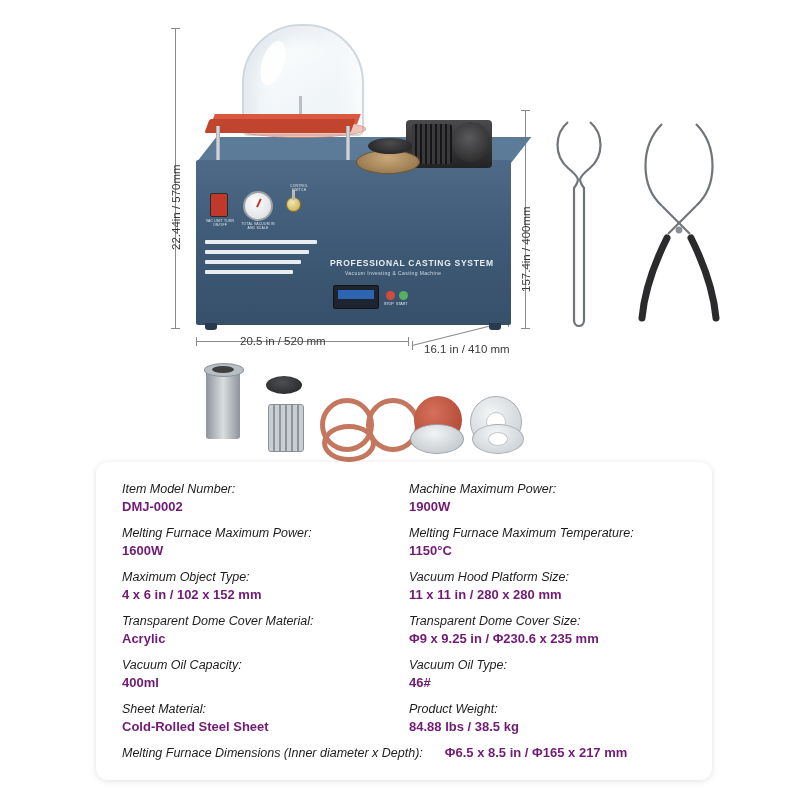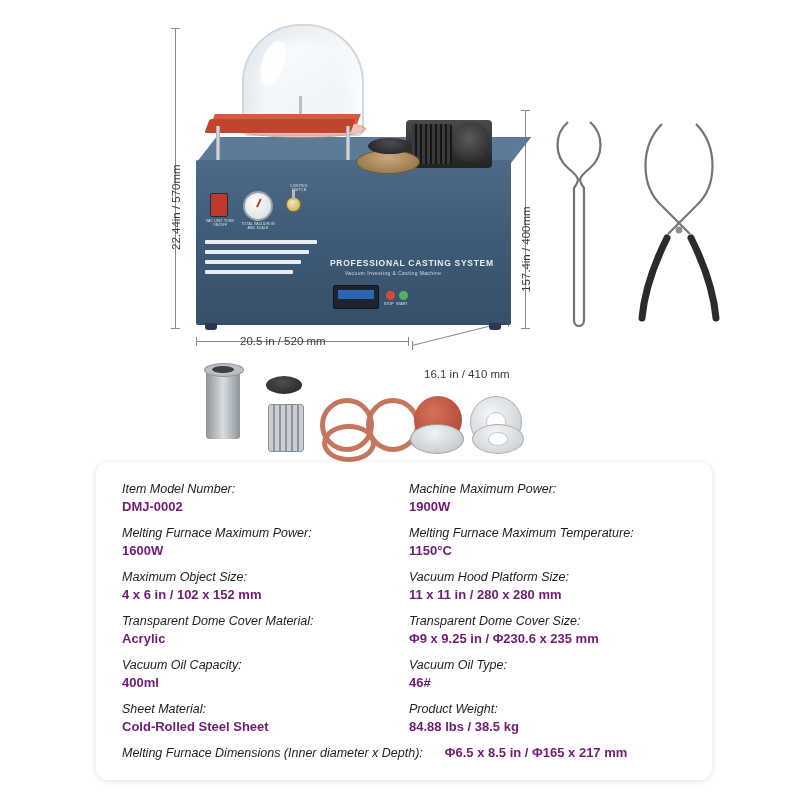--- a/index.html
+++ b/index.html
@@ -378,21 +378,21 @@
   <div class="dim-label vertical" style="left:520px; top:292px;">157.4in / 400mm</div>
 
   <div class="dim-line h" style="left:196px; top:341px; width:212px;"></div>
   <div class="tick v" style="left:196px; top:337px;"></div>
   <div class="tick v" style="left:408px; top:337px;"></div>
   <div class="dim-label" style="left:240px; top:335px;">20.5 in / 520 mm</div>
 
   <div class="dim-line h" style="left:412px; top:345px; width:96px; transform:rotate(-14deg); transform-origin:left center;"></div>
   <div class="tick v" style="left:412px; top:341px;"></div>
   <div class="tick v" style="left:508px; top:318px;"></div>
-  <div class="dim-label" style="left:424px; top:368px;">16.1 in / 410 mm</div>
+  <div class="dim-label" style="left:424px; top:343px;">16.1 in / 410 mm</div>
 
   <div class="machine-top-face"></div>
   <div class="machine-body"></div>
 
   <div class="dome"></div>
   <div class="dome-shine"></div>
   <div class="dome-rod"></div>
   <div class="dome-base"></div>
 
   <div class="platform-top"></div>
@@ -487,21 +487,21 @@
     <div class="spec-item">
       <div class="spec-label">Melting Furnace Maximum Power:</div>
       <div class="spec-value">1600W</div>
     </div>
     <div class="spec-item">
       <div class="spec-label">Melting Furnace Maximum Temperature:</div>
       <div class="spec-value">1150°C</div>
     </div>
 
     <div class="spec-item">
-      <div class="spec-label">Maximum Object Size:</div>
+      <div class="spec-label">Maximum Object Type:</div>
       <div class="spec-value">4 x 6 in / 102 x 152 mm</div>
     </div>
     <div class="spec-item">
       <div class="spec-label">Vacuum Hood Platform Size:</div>
       <div class="spec-value">11 x 11 in / 280 x 280 mm</div>
     </div>
 
     <div class="spec-item">
       <div class="spec-label">Transparent Dome Cover Material:</div>
       <div class="spec-value">Acrylic</div>

